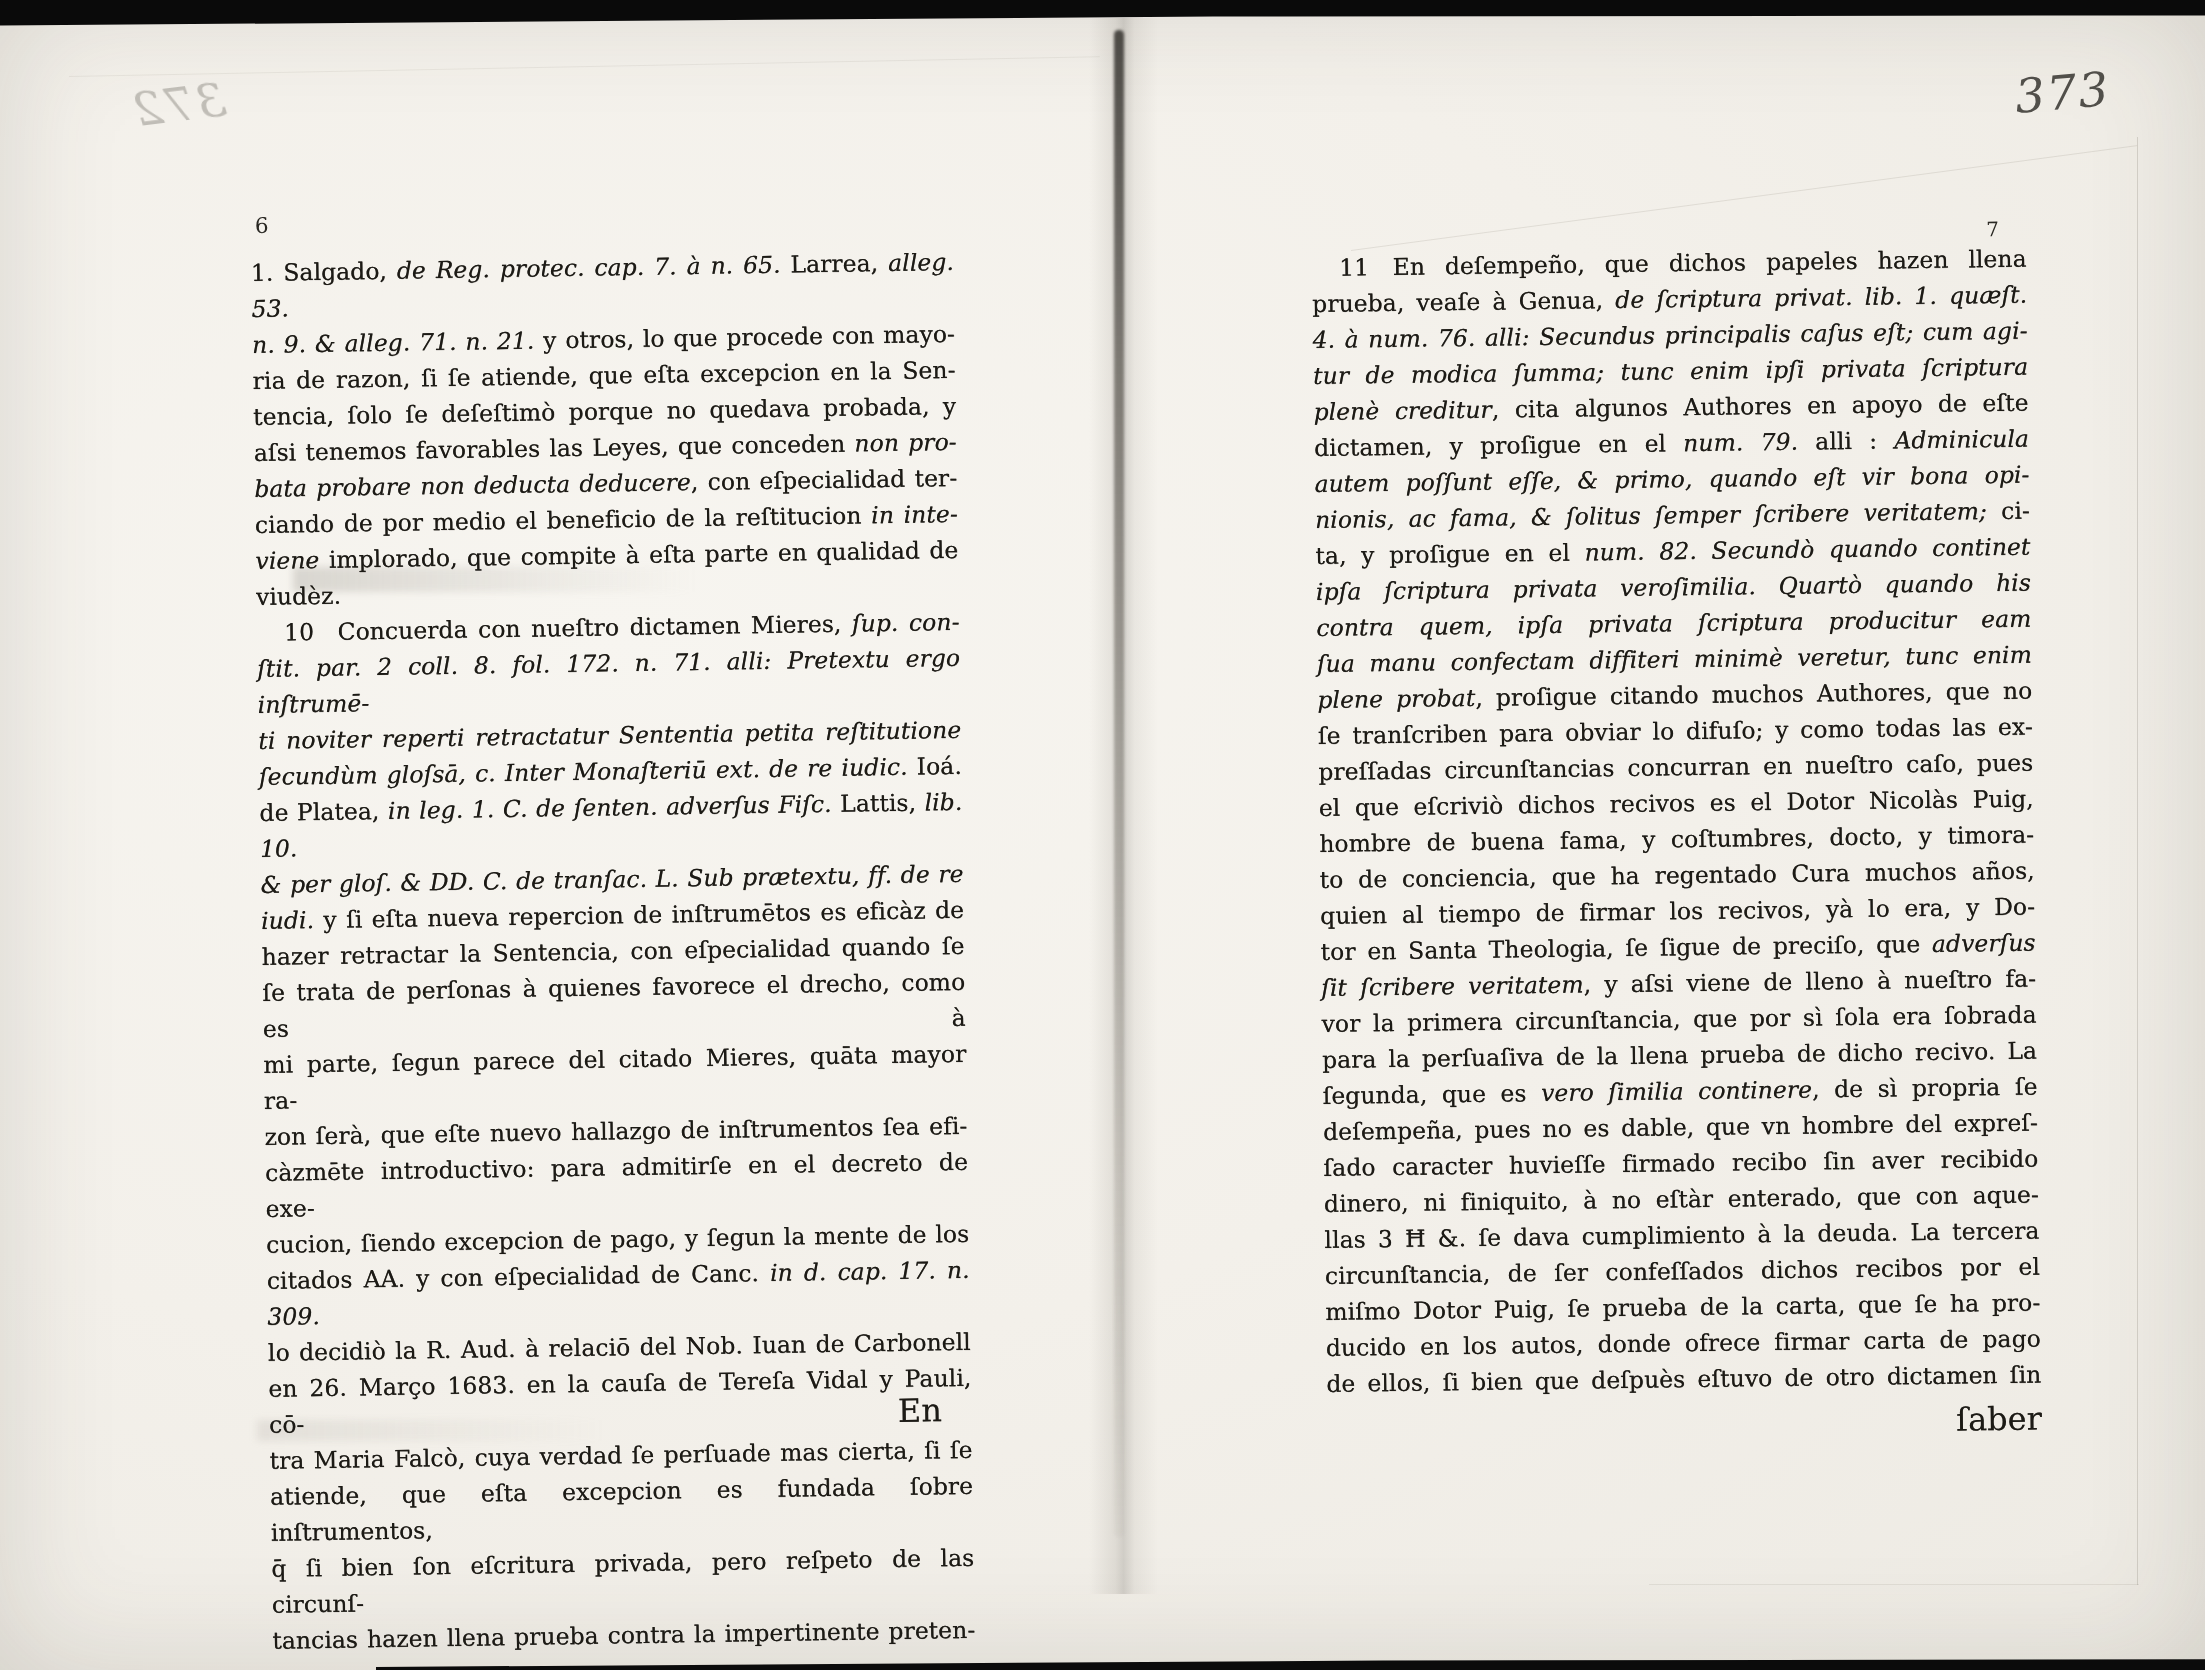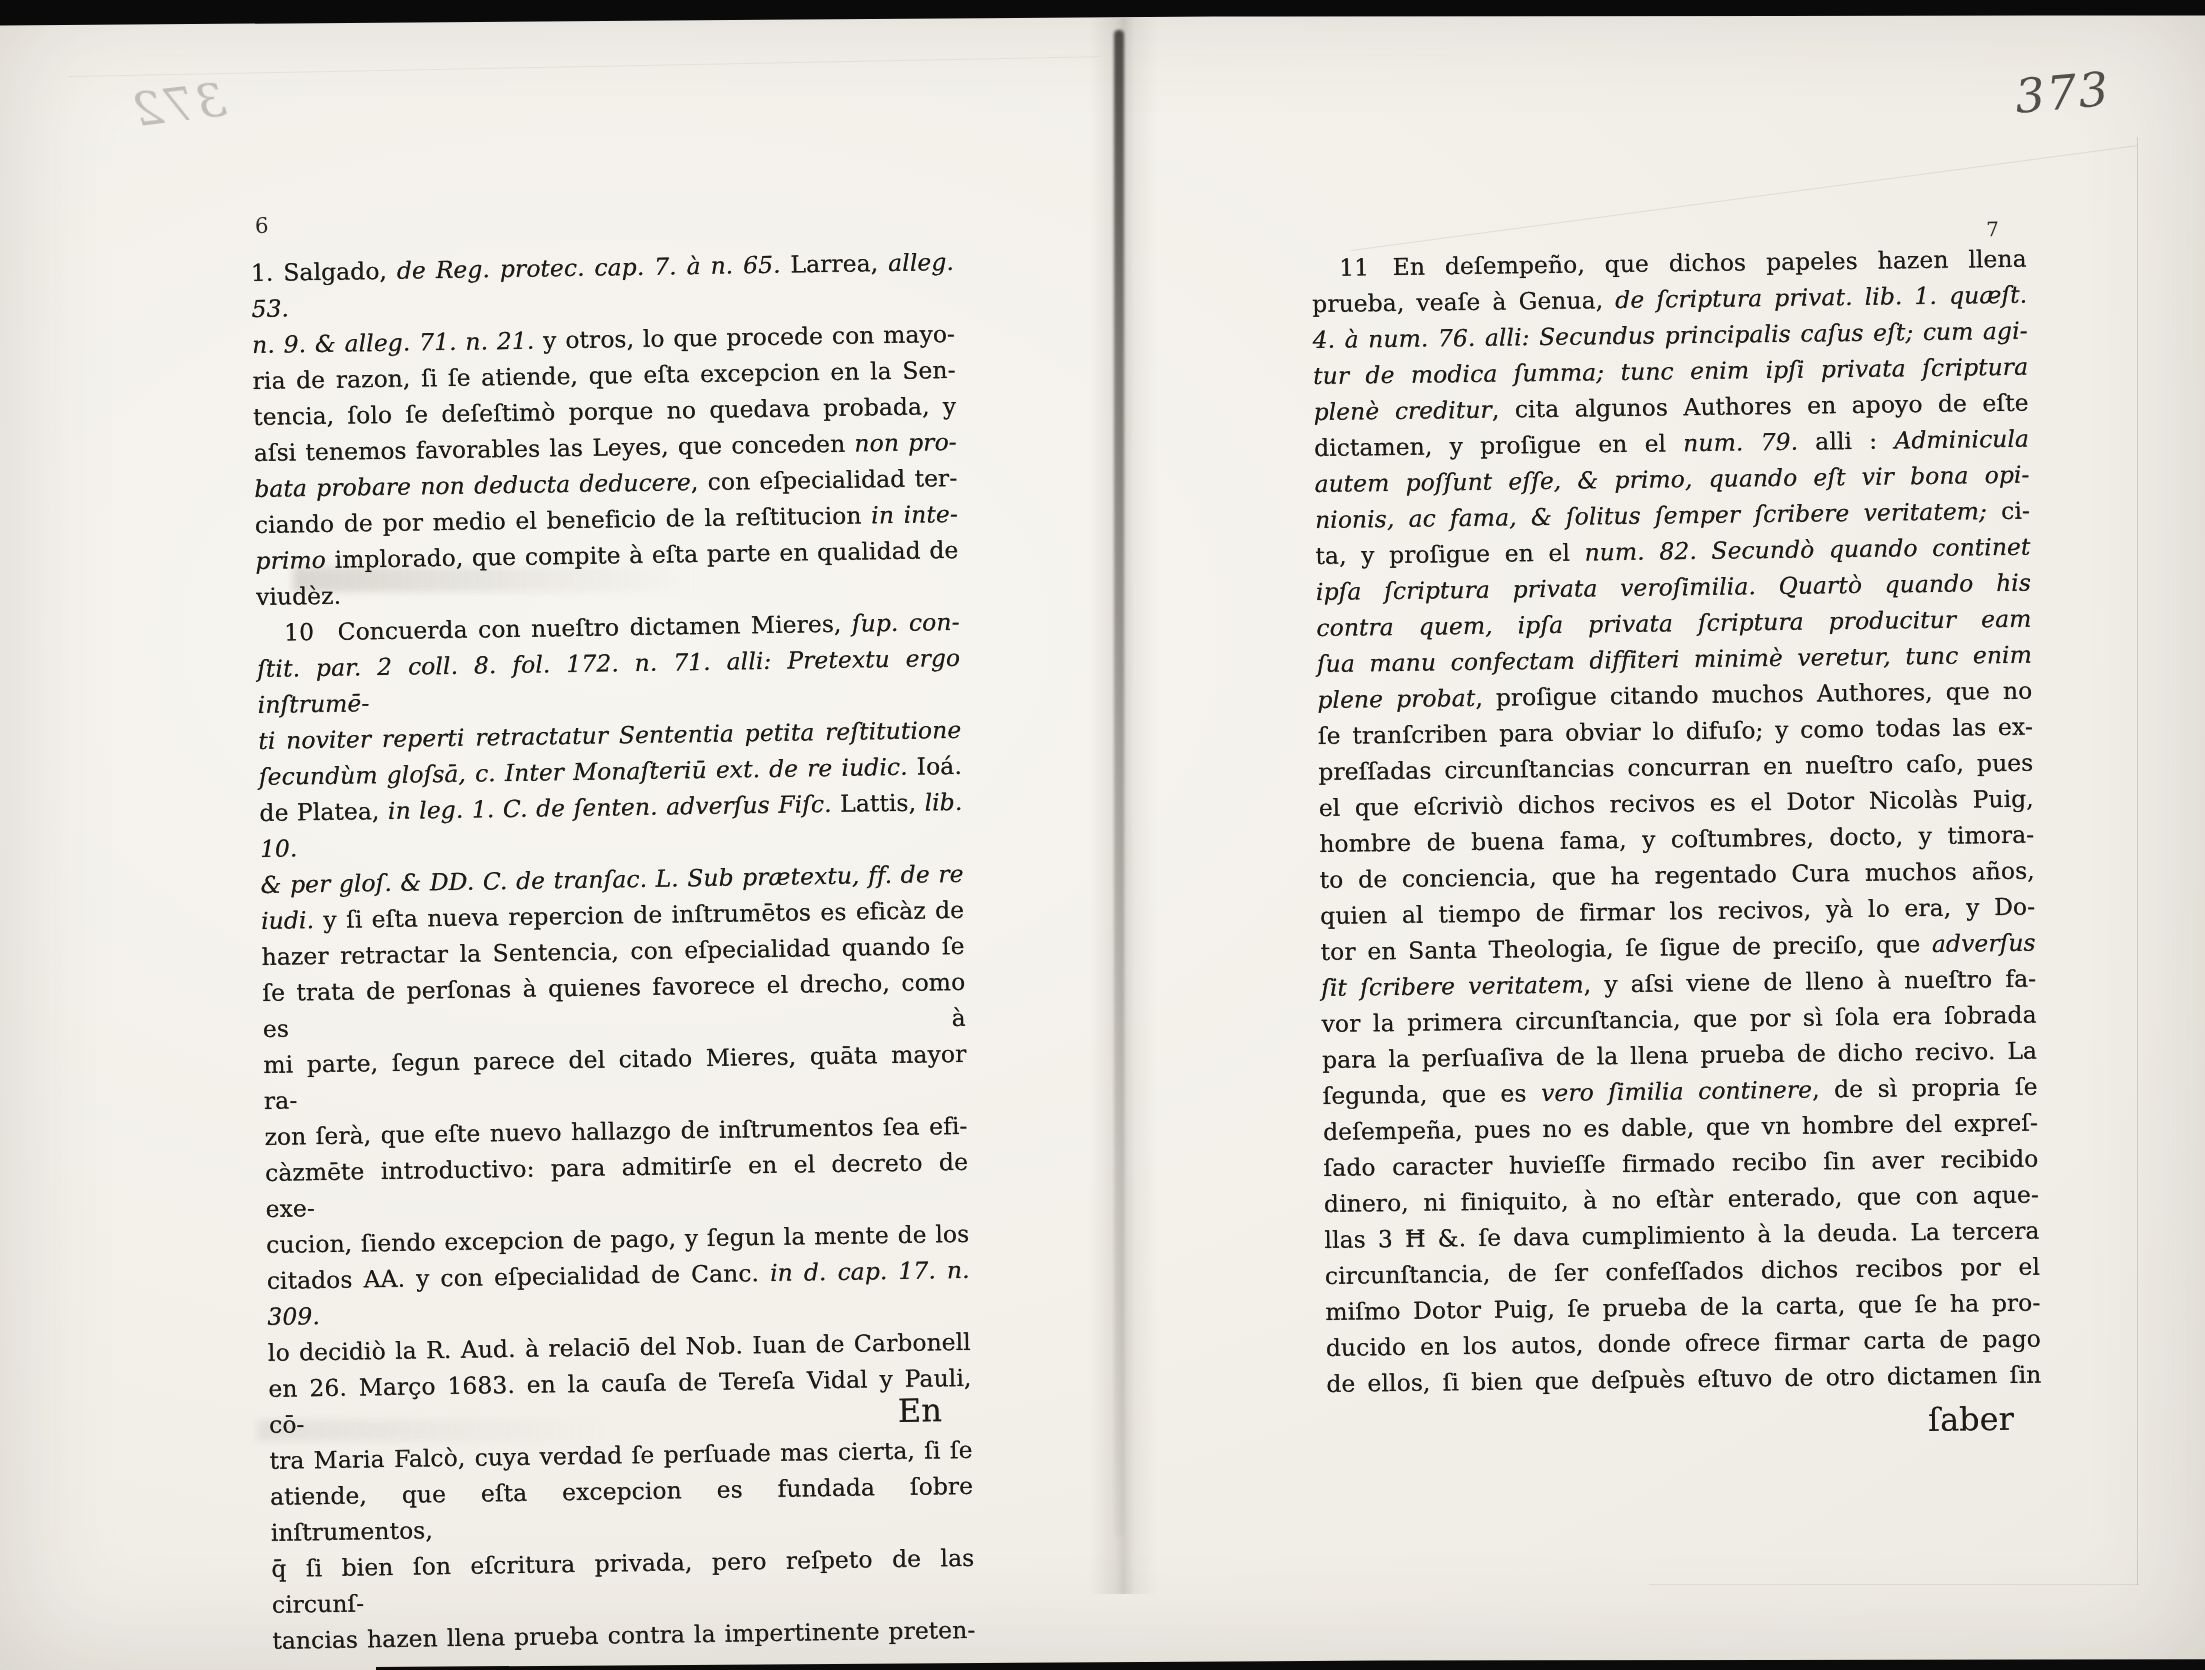--- a/index.html
+++ b/index.html
@@ -74,21 +74,21 @@
     letter-spacing:0.1px;word-spacing:0.9px;
   }
   .tline{text-align:justify;text-align-last:justify;white-space:normal;}
   .tline.short{text-align-last:left;}
   .it{font-style:italic;}
   .catchword{
     position:absolute;font-size:32px;color:#1c1a15;
     text-shadow:0 0 0.5px rgba(28,26,21,0.6);
   }
   .page.left .catchword{top:1190px;right:30px;}
-  .page.right .catchword{top:1197px;right:28px;}
+  .page.right .catchword{top:1197px;right:0;}
 </style>
 </head>
 <body>
 
 <div id="stage">
 
   <div class="bar-top"></div>
   <div class="bar-bottom"></div>
 
   <div class="gutter-shadow"></div>
@@ -108,21 +108,21 @@
   <div class="page left">
     <div class="pagenum">6</div>
     <div class="text">
         <div class="tline"><span>1. Salgado, </span><span class="it">de Reg. protec. cap. 7. à n. 65. </span><span>Larrea, </span><span class="it">alleg. 53.</span></div>
         <div class="tline"><span class="it">n. 9. &amp; alleg. 71. n. 21. </span><span>y otros, lo que procede con mayo-</span></div>
         <div class="tline"><span>ria de razon, ſi ſe atiende, que eſta excepcion en la Sen-</span></div>
         <div class="tline"><span>tencia, ſolo ſe deſeſtimò porque no quedava probada, y</span></div>
         <div class="tline"><span>aſsi tenemos favorables las Leyes, que conceden </span><span class="it">non pro-</span></div>
         <div class="tline"><span class="it">bata probare non deducta deducere</span><span>, con eſpecialidad ter-</span></div>
         <div class="tline"><span>ciando de por medio el beneficio de la reſtitucion </span><span class="it">in inte-</span></div>
-        <div class="tline"><span class="it">primo</span><span> implorado, que compite à eſta parte en qualidad de</span></div>
+        <div class="tline"><span class="it">viene</span><span> implorado, que compite à eſta parte en qualidad de</span></div>
         <div class="tline short"><span>viudèz.</span></div>
         <div class="tline" style="padding-left: 27.5px;"><span>10 Concuerda con nueſtro dictamen Mieres, </span><span class="it">ſup. con-</span></div>
         <div class="tline"><span class="it">ſtit. par. 2 coll. 8. fol. 172. n. 71. alli: Pretextu ergo inſtrumē-</span></div>
         <div class="tline"><span class="it">ti noviter reperti retractatur Sententia petita reſtitutione</span></div>
         <div class="tline"><span class="it">ſecundùm gloſsā, c. Inter Monaſteriū ext. de re iudic.</span><span> Ioá.</span></div>
         <div class="tline"><span>de Platea, </span><span class="it">in leg. 1. C. de ſenten. adverſus Fiſc.</span><span> Lattis, </span><span class="it">lib. 10.</span></div>
         <div class="tline"><span class="it">&amp; per gloſ. &amp; DD. C. de tranſac. L. Sub prætextu, ff. de re</span></div>
         <div class="tline"><span class="it">iudi.</span><span> y ſi eſta nueva repercion de inſtrumētos es eficàz de</span></div>
         <div class="tline"><span>hazer retractar la Sentencia, con eſpecialidad quando ſe</span></div>
         <div class="tline"><span>ſe trata de perſonas à quienes favorece el drecho, como es à</span></div>

